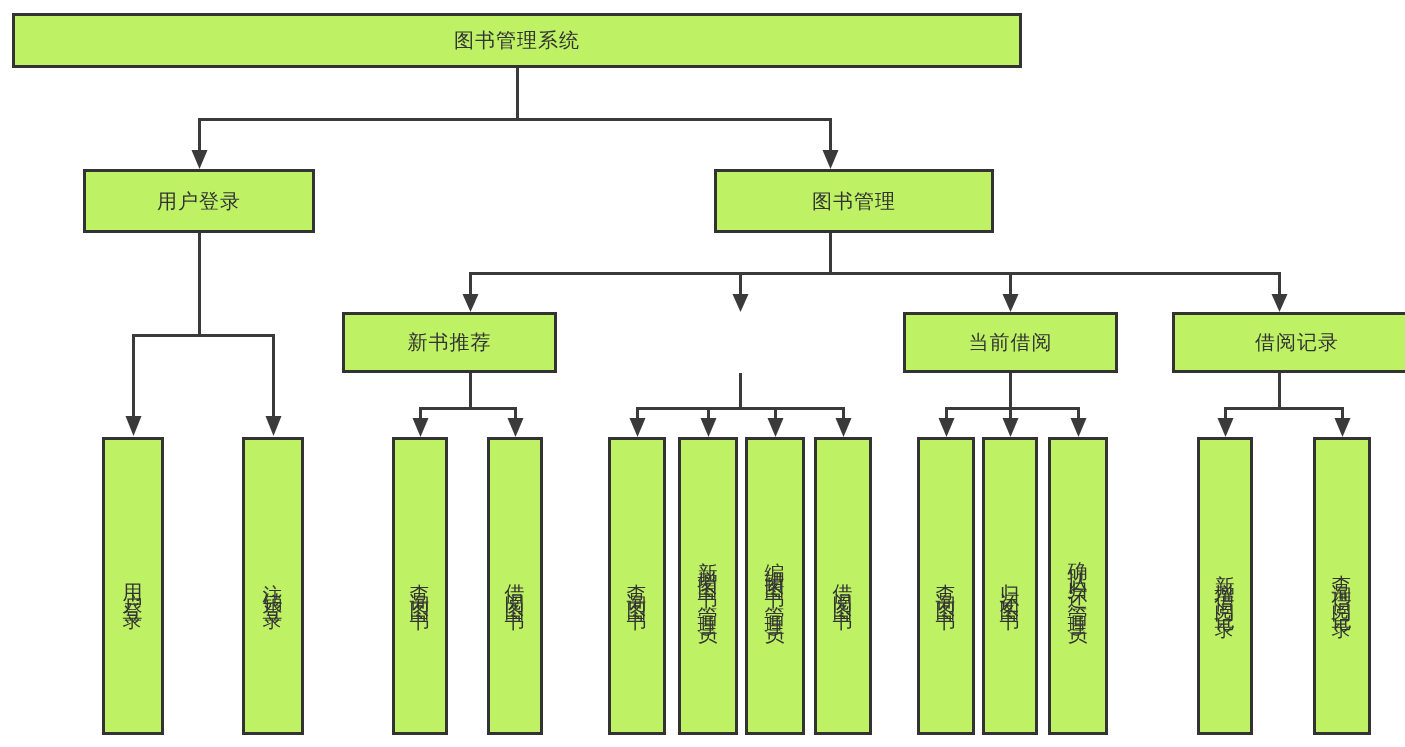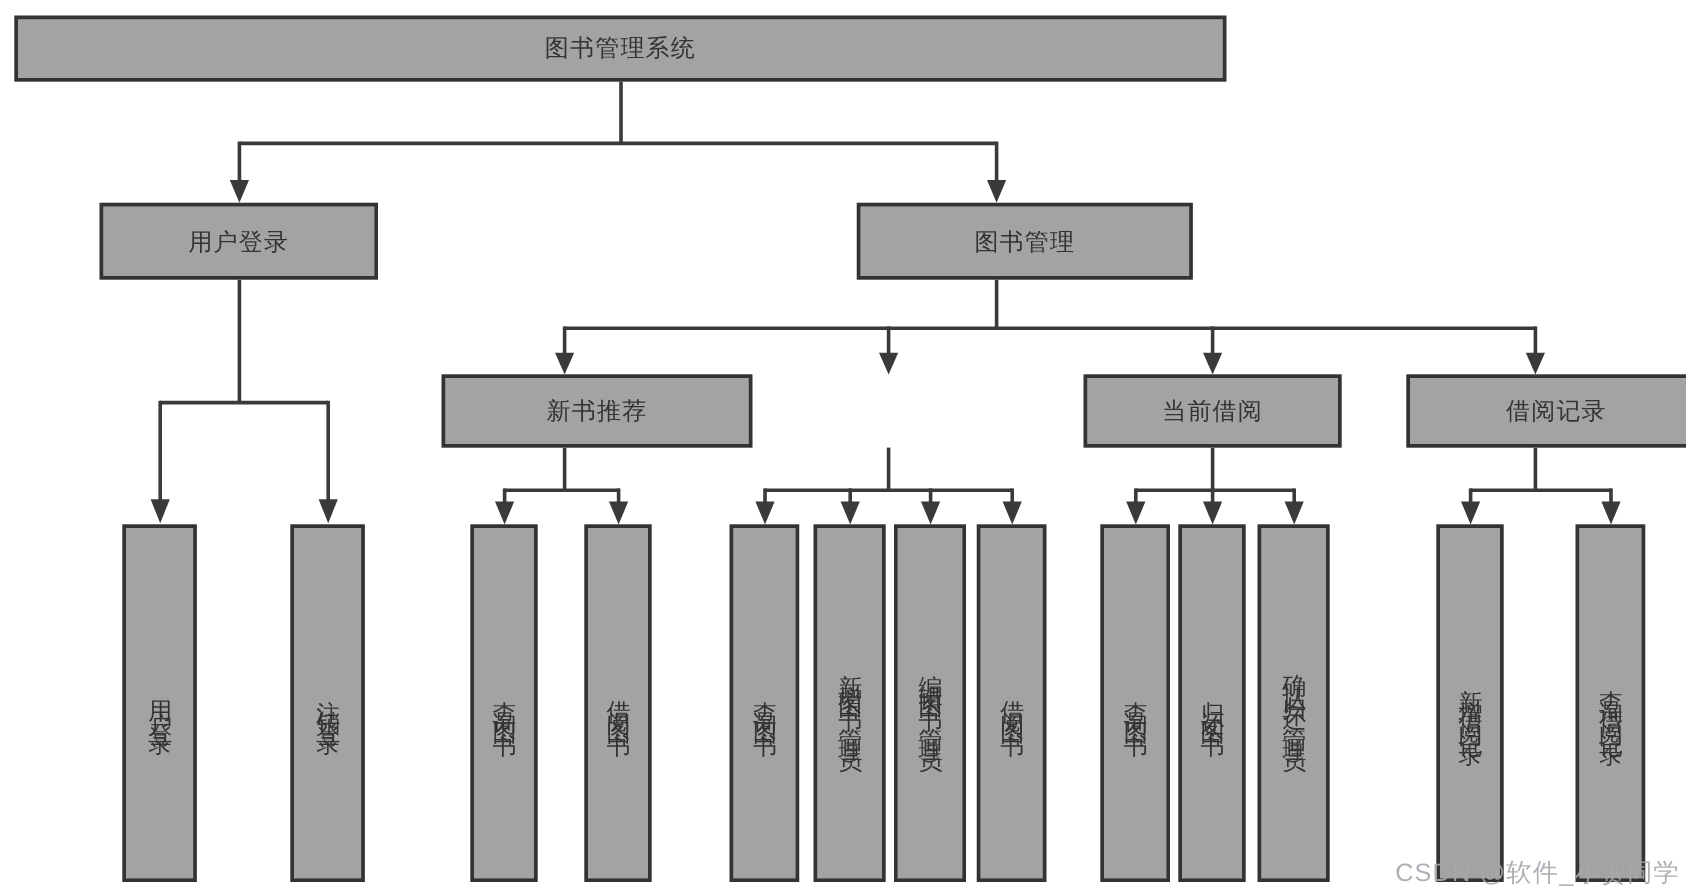--- a/index.html
+++ b/index.html
@@ -14,21 +14,21 @@
   .connector-layer {
     position: absolute;
     left: 0; top: 0;
     width: 1405px; height: 747px;
     z-index: 1;
   }
   .box {
     position: absolute;
     box-sizing: border-box;
     border: 3px solid #333333;
-    background: #a3a3a3;
+    background: #bef264;
     display: flex;
     align-items: center;
     justify-content: center;
     color: #333333;
     z-index: 2;
   }
   .box.h-label { font-size: 20px; letter-spacing: 1px; }
   .box.leaf { z-index: 2; }
   .vtext {
     writing-mode: vertical-rl;
@@ -127,21 +127,21 @@
     <span>图书管理系统</span>
   </div>
 
   <div class="box h-label" style="left:83px; top:169px; width:232px; height:64px;">
     <span>用户登录</span>
   </div>
   <div class="box h-label" style="left:714px; top:169px; width:280px; height:64px;">
     <span>图书管理</span>
   </div>
 
-  <div class="box h-label" style="left:368px; top:312px; width:259px; height:61px;font-family:Liberation Mono, monospace;">
+  <div class="box h-label" style="left:342px; top:312px; width:215px; height:61px;font-family:Liberation Mono, monospace;">
     <span>新书推荐</span>
   </div>
   <div class="box h-label" style="left:903px; top:312px; width:215px; height:61px;">
     <span>当前借阅</span>
   </div>
   <div class="box h-label" style="left:1172px; top:312px; width:250px; height:61px;">
     <span>借阅记录</span>
   </div>
 
   <div class="box leaf" style="left:102px; top:437px; width:62px; height:298px;">
@@ -181,15 +181,14 @@
     <span class="vtext">确认归还（管理员）</span>
   </div>
 
   <div class="box leaf" style="left:1197px; top:437px; width:56px; height:298px;">
     <span class="vtext">新增借阅记录</span>
   </div>
   <div class="box leaf" style="left:1313px; top:437px; width:58px; height:298px;">
     <span class="vtext">查询借阅记录</span>
   </div>
 
-  <div class="watermark">CSDN @软件_小贺同学</div>
 
 </div>
 
 </body></html>

